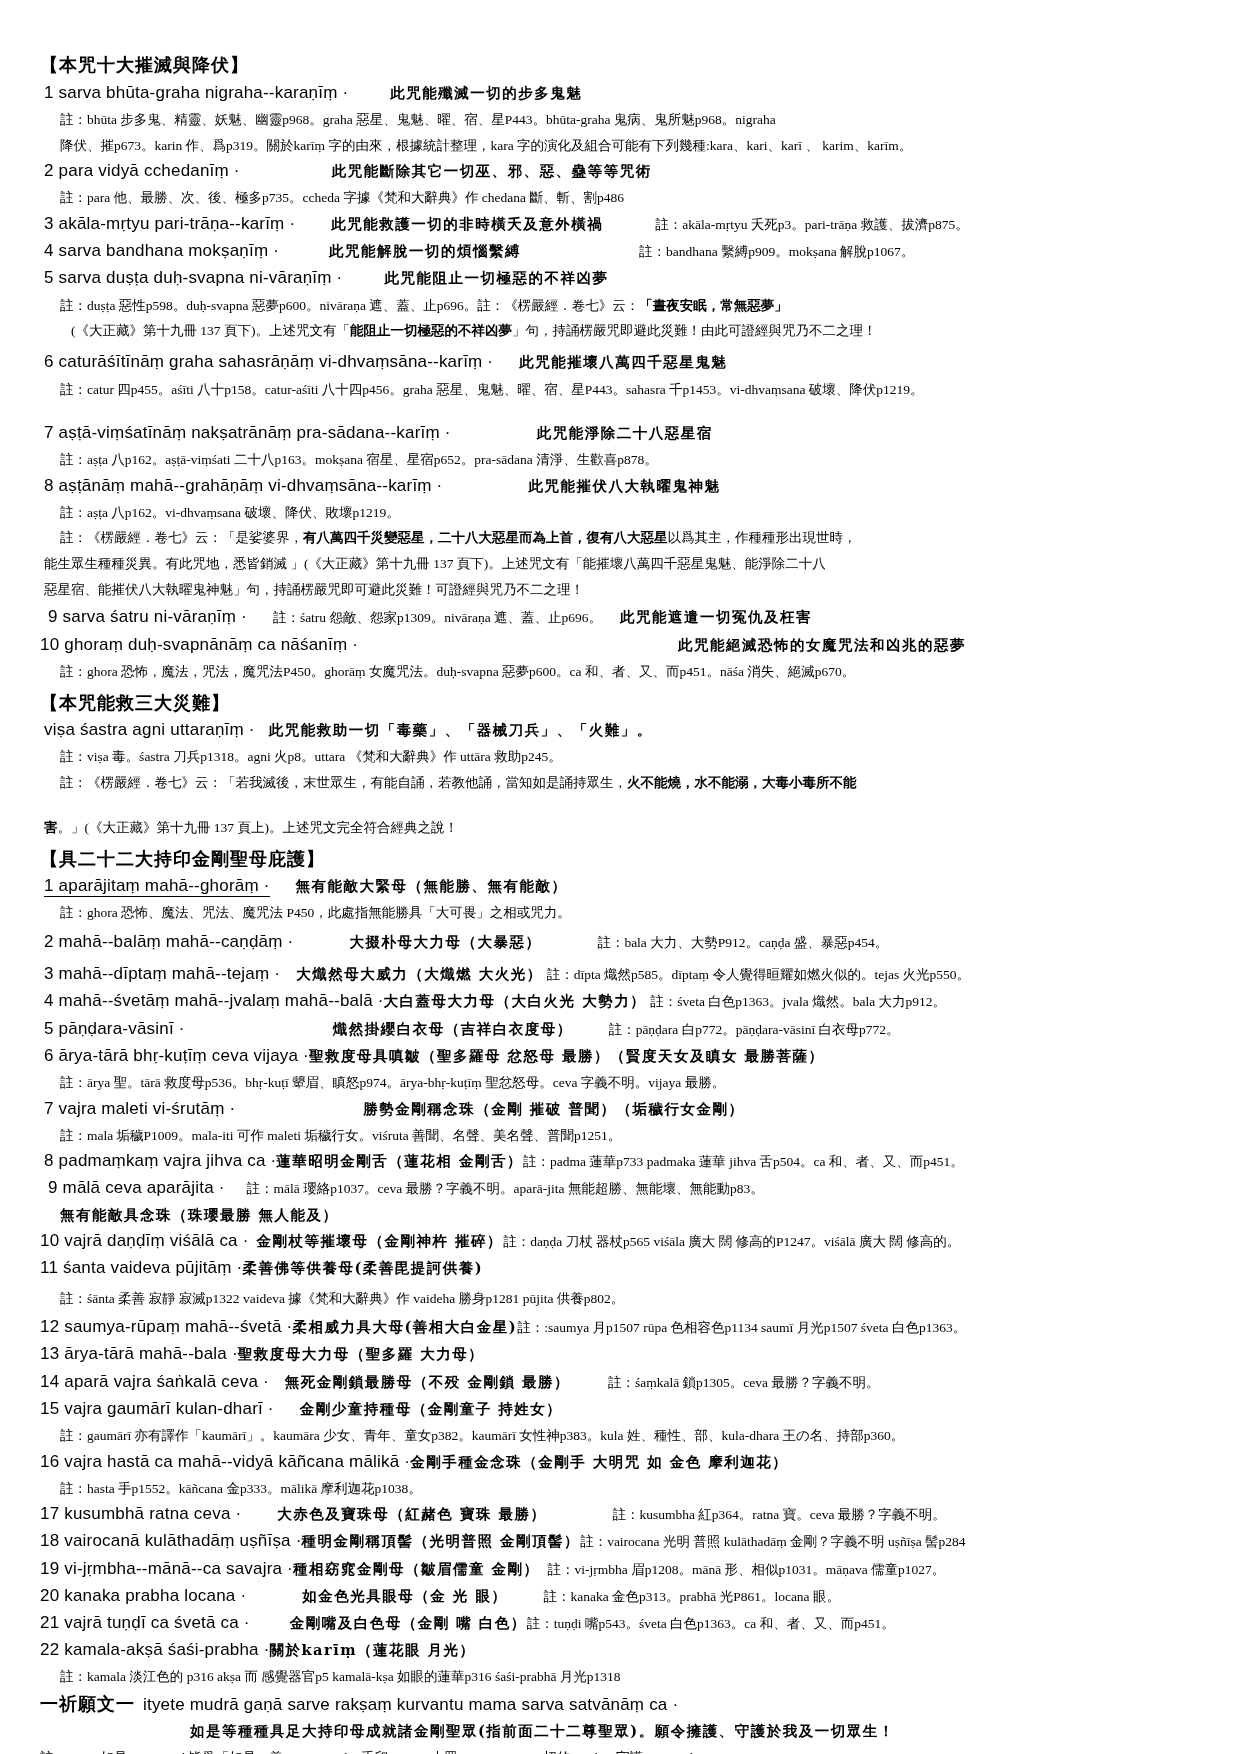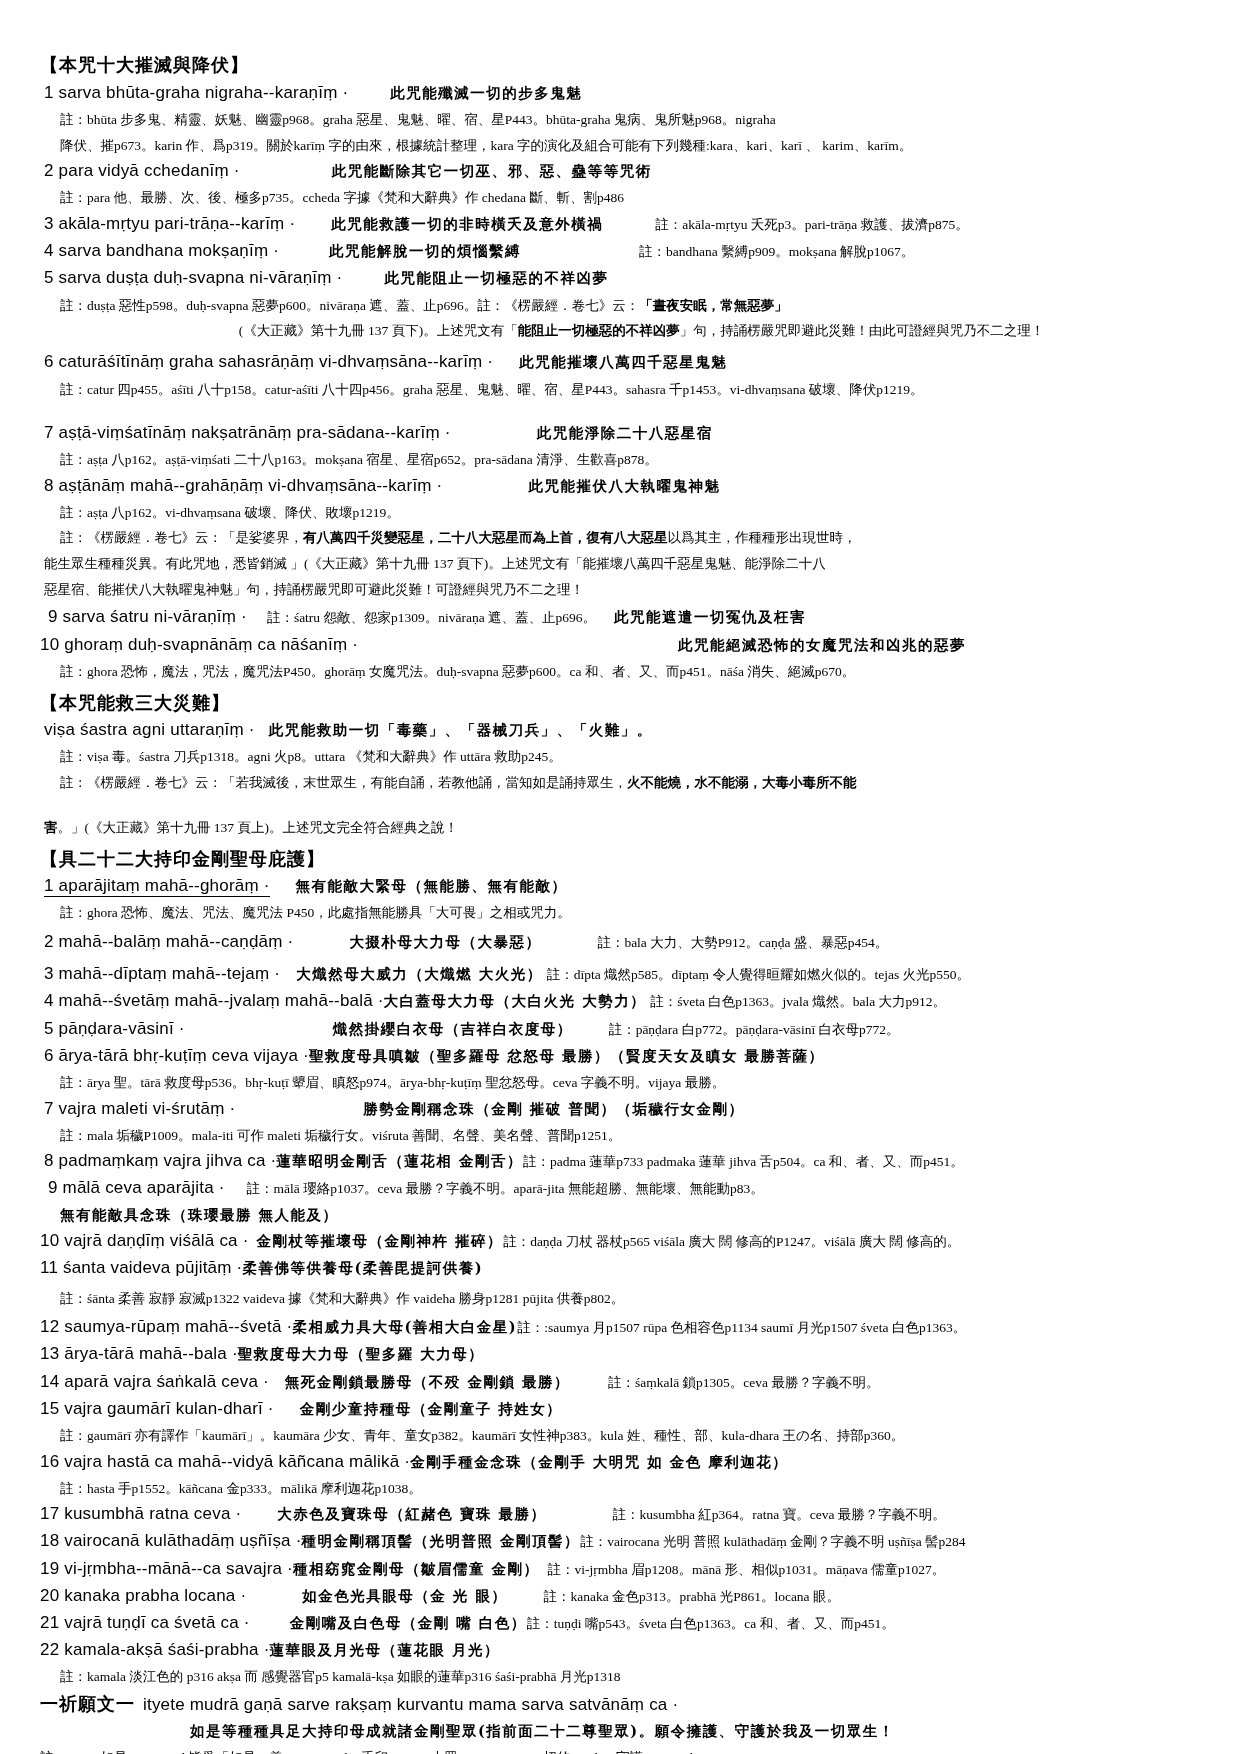--- a/index.html
+++ b/index.html
@@ -25,31 +25,31 @@
       <div class="line"><span class="seg h">【本咒十大摧滅與降伏】</span></div>
       <div class="line" style="margin-left: 4px;"><span class="seg k">1 sarva  bhūta-graha  nigraha--karaṇīṃ ·</span><span class="seg t" style="margin-left: 42px;">此咒能殲滅一切的步多鬼魅</span></div>
       <div class="line" style="margin-left: 20px;"><span class="seg n">註：bhūta 步多鬼、精靈、妖魅、幽靈p968。graha 惡星、鬼魅、曜、宿、星P443。bhūta-graha 鬼病、鬼所魅p968。nigraha</span></div>
       <div class="line" style="margin-left: 20px;"><span class="seg n">降伏、摧p673。karin 作、爲p319。關於karīṃ 字的由來，根據統計整理，kara 字的演化及組合可能有下列幾種:kara、kari、karī 、 karim、karīm。</span></div>
       <div class="line" style="margin-left: 4px;"><span class="seg k">2 para  vidyā  cchedanīṃ ·</span><span class="seg t" style="margin-left: 92px;">此咒能斷除其它一切巫、邪、惡、蠱等等咒術</span></div>
       <div class="line" style="margin-left: 20px;"><span class="seg n">註：para 他、最勝、次、後、極多p735。ccheda 字據《梵和大辭典》作 chedana 斷、斬、割p486</span></div>
       <div class="line" style="margin-left: 4px;"><span class="seg k">3 akāla-mṛtyu  pari-trāṇa--karīṃ ·</span><span class="seg t" style="margin-left: 36px;">此咒能救護一切的非時橫夭及意外橫禍</span><span class="seg n" style="margin-left: 52px;">註：akāla-mṛtyu 夭死p3。pari-trāṇa 救護、拔濟p875。</span></div>
       <div class="line" style="margin-left: 4px;"><span class="seg k">4 sarva  bandhana  mokṣaṇīṃ ·</span><span class="seg t" style="margin-left: 50px; font-family: Liberation Serif, serif;">此咒能解脫一切的煩惱繫縛</span><span class="seg n" style="margin-left: 118px;">註：bandhana 繫縛p909。mokṣana 解脫p1067。</span></div>
       <div class="line" style="margin-left: 4px;"><span class="seg k">5 sarva  duṣṭa  duḥ-svapna  ni-vāraṇīṃ ·</span><span class="seg t" style="margin-left: 42px;">此咒能阻止一切極惡的不祥凶夢</span></div>
       <div class="line" style="margin-left: 20px;"><span class="seg n">註：duṣṭa 惡性p598。duḥ-svapna 惡夢p600。nivāraṇa 遮、蓋、止p696。註：《楞嚴經．卷七》云：</span><span class="seg nb">「晝夜安眠，常無惡夢」</span></div>
-      <div class="line" style="margin-left: 31px; text-align: center;"><span class="seg n">(《大正藏》第十九冊 137 頁下)。上述咒文有「</span><span class="seg nb">能阻止一切極惡的不祥凶夢</span><span class="seg n">」句，持誦楞嚴咒即避此災難！由此可證經與咒乃不二之理！</span></div>
+      <div class="line" style="margin-left: 31px;"><span class="seg n">(《大正藏》第十九冊 137 頁下)。上述咒文有「</span><span class="seg nb">能阻止一切極惡的不祥凶夢</span><span class="seg n">」句，持誦楞嚴咒即避此災難！由此可證經與咒乃不二之理！</span></div>
       <div class="line" style="margin-left: 4px; margin-top: 8px;"><span class="seg k">6 caturāśītīnāṃ  graha  sahasrāṇāṃ  vi-dhvaṃsāna--karīṃ ·</span><span class="seg t" style="margin-left: 26px;">此咒能摧壞八萬四千惡星鬼魅</span></div>
       <div class="line" style="margin-left: 20px; margin-top: 4px;"><span class="seg n">註：catur 四p455。aśīti 八十p158。catur-aśīti 八十四p456。graha 惡星、鬼魅、曜、宿、星P443。sahasra 千p1453。vi-dhvaṃsana  破壞、降伏p1219。</span></div>
       <div class="line" style="margin-left: 4px; margin-top: 20px;"><span class="seg k">7 aṣṭā-viṃśatīnāṃ  nakṣatrānāṃ  pra-sādana--karīṃ ·</span><span class="seg t" style="margin-left: 86px;">此咒能淨除二十八惡星宿</span></div>
       <div class="line" style="margin-left: 20px;"><span class="seg n">註：aṣṭa 八p162。aṣṭā-viṃśati 二十八p163。mokṣana 宿星、星宿p652。pra-sādana 清淨、生歡喜p878。</span></div>
       <div class="line" style="margin-left: 4px;"><span class="seg k">8 aṣṭānāṃ  mahā--grahāṇāṃ  vi-dhvaṃsāna--karīṃ ·</span><span class="seg t" style="margin-left: 86px;">此咒能摧伏八大執曜鬼神魅</span></div>
       <div class="line" style="margin-left: 20px;"><span class="seg n">註：aṣṭa 八p162。vi-dhvaṃsana 破壞、降伏、敗壞p1219。</span></div>
       <div class="line" style="margin-left: 20px;"><span class="seg n">註：《楞嚴經．卷七》云：「是娑婆界，</span><span class="seg nb">有八萬四千災變惡星，二十八大惡星而為上首，復有八大惡星</span><span class="seg n">以爲其主，作種種形出現世時，</span></div>
       <div class="line" style="margin-left: 4px;"><span class="seg n">能生眾生種種災異。有此咒地，悉皆銷滅 」(《大正藏》第十九冊 137 頁下)。上述咒文有「能摧壞八萬四千惡星鬼魅、能淨除二十八</span></div>
       <div class="line" style="margin-left: 4px;"><span class="seg n">惡星宿、能摧伏八大執曜鬼神魅」句，持誦楞嚴咒即可避此災難！可證經與咒乃不二之理！</span></div>
-      <div class="line" style="margin-left: 8px; margin-top: 4px;"><span class="seg k">9 sarva  śatru  ni-vāraṇīṃ ·</span><span class="seg n" style="margin-left: 20px;">註：śatru 怨敵、怨家p1309。nivāraṇa 遮、蓋、止p696。</span><span class="seg t" style="margin-left: 18px;">此咒能遮遣一切冤仇及枉害</span></div>
+      <div class="line" style="margin-left: 8px; margin-top: 4px;"><span class="seg k">9 sarva  śatru  ni-vāraṇīṃ ·</span><span class="seg n" style="margin-left: 26px;">註：śatru 怨敵、怨家p1309。nivāraṇa 遮、蓋、止p696。</span><span class="seg t" style="margin-left: 18px;">此咒能遮遣一切冤仇及枉害</span></div>
       <div class="line" style="margin-top: 4px;"><span class="seg k">10 ghoraṃ  duḥ-svapnānāṃ  ca  nāśanīṃ ·</span><span class="seg t" style="margin-left: 320px;">此咒能絕滅恐怖的女魔咒法和凶兆的惡夢</span></div>
       <div class="line" style="margin-left: 20px;"><span class="seg n">註：ghora 恐怖，魔法，咒法，魔咒法P450。ghorāṃ 女魔咒法。duḥ-svapna 惡夢p600。ca 和、者、又、而p451。nāśa 消失、絕滅p670。</span></div>
     </section>
     <section>
       <div class="line" style="margin-top: 7px;"><span class="seg h">【本咒能救三大災難】</span></div>
       <div class="line" style="margin-left: 4px;"><span class="seg k">viṣa  śastra  agni  uttaraṇīṃ ·</span><span class="seg t" style="margin-left: 14px;">此咒能救助一切「毒藥」、「器械刀兵」、「火難」。</span></div>
       <div class="line" style="margin-left: 20px;"><span class="seg n">註：viṣa 毒。śastra 刀兵p1318。agni 火p8。uttara 《梵和大辭典》作 uttāra 救助p245。</span></div>
       <div class="line" style="margin-left: 20px;"><span class="seg n">註：《楞嚴經．卷七》云：「若我滅後，末世眾生，有能自誦，若教他誦，當知如是誦持眾生，</span><span class="seg nb">火不能燒，水不能溺，大毒小毒所不能</span></div>
       <div class="line" style="margin-left: 4px; margin-top: 22px;"><span class="seg nb">害</span><span class="seg n">。」(《大正藏》第十九冊 137 頁上)。上述咒文完全符合經典之說！</span></div>
     </section>
@@ -76,21 +76,21 @@
       <div class="line"><span class="seg k">14 aparā  vajra  śaṅkalā  ceva ·</span><span class="seg t" style="margin-left: 16px;">無死金剛鎖最勝母（不殁 金剛鎖 最勝）</span><span class="seg n" style="margin-left: 38px;">註：śaṃkalā 鎖p1305。ceva 最勝？字義不明。</span></div>
       <div class="line"><span class="seg k">15 vajra  gaumārī  kulan-dharī ·</span><span class="seg t" style="margin-left: 26px;">金剛少童持種母（金剛童子 持姓女）</span></div>
       <div class="line" style="margin-left: 20px;"><span class="seg n">註：gaumārī 亦有譯作「kaumārī」。kaumāra 少女、青年、童女p382。kaumārī 女性神p383。kula 姓、種性、部、kula-dhara 王の名、持部p360。</span></div>
       <div class="line"><span class="seg k">16 vajra  hastā  ca  mahā--vidyā  kāñcana  mālikā ·</span><span class="seg t">金剛手種金念珠（金剛手 大明咒 如 金色 摩利迦花）</span></div>
       <div class="line" style="margin-left: 20px;"><span class="seg n">註：hasta 手p1552。kāñcana 金p333。mālikā 摩利迦花p1038。</span></div>
       <div class="line"><span class="seg k">17 kusumbhā  ratna  ceva ·</span><span class="seg t" style="margin-left: 36px;">大赤色及寶珠母（紅赭色 寶珠 最勝）</span><span class="seg n" style="margin-left: 66px;">註：kusumbha 紅p364。ratna 寶。ceva 最勝？字義不明。</span></div>
       <div class="line"><span class="seg k">18 vairocanā  kulāthadāṃ  uṣñīṣa ·</span><span class="seg t">種明金剛稱頂髻（光明普照 金剛頂髻）</span><span class="seg n">註：vairocana 光明 普照 kulāthadāṃ 金剛？字義不明 uṣñīṣa 髻p284</span></div>
       <div class="line"><span class="seg k">19 vi-jṛmbha--mānā--ca  savajra ·</span><span class="seg t">種相窈窕金剛母（皺眉儒童 金剛）</span><span class="seg n" style="margin-left: 8px;">註：vi-jṛmbha 眉p1208。mānā 形、相似p1031。māṇava 儒童p1027。</span></div>
       <div class="line"><span class="seg k">20 kanaka  prabha  locana ·</span><span class="seg t" style="margin-left: 56px;">如金色光具眼母（金 光 眼）</span><span class="seg n" style="margin-left: 36px;">註：kanaka 金色p313。prabhā 光P861。locana 眼。</span></div>
       <div class="line"><span class="seg k">21 vajrā  tuṇḍī ca śvetā ca ·</span><span class="seg t" style="margin-left: 40px;">金剛嘴及白色母（金剛 嘴 白色）</span><span class="seg n">註：tuṇḍi 嘴p543。śveta 白色p1363。ca 和、者、又、而p451。</span></div>
-      <div class="line"><span class="seg k">22 kamala-akṣā  śaśi-prabha ·</span><span class="seg t">蓮華眼及月光母（蓮花眼 月光）</span></div>
+      <div class="line"><span class="seg k">22 kamala-akṣā  śaśi-prabha ·</span><span class="seg t">關於karīṃ（蓮花眼 月光）</span></div>
       <div class="line" style="margin-left: 20px;"><span class="seg n">註：kamala 淡江色的 p316 akṣa 而 感覺器官p5 kamalā-kṣa 如眼的蓮華p316 śaśi-prabhā 月光p1318</span></div>
     </section>
     <section>
       <div class="line" style="margin-top: 2px;"><span class="seg h">一祈願文一</span><span class="seg k" style="margin-left: 8px;">ityete  mudrā  gaṇā  sarve  rakṣaṃ  kurvantu  mama sarva  satvānāṃ  ca ·</span></div>
       <div class="line" style="margin-left: 150px;"><span class="seg t">如是等種種具足大持印母成就諸金剛聖眾(指前面二十二尊聖眾)。願令擁護、守護於我及一切眾生！</span></div>
       <div class="line"><span class="seg n">註：ityete 如是。iti、yad 皆爲「如是」義p225。mudrā 手印。gaṇa 大眾p410。sarve 一切的。rakṣa 守護p1105。kurvat</span></div>
       <div class="line"></div>
     </section>
   </main>
 

